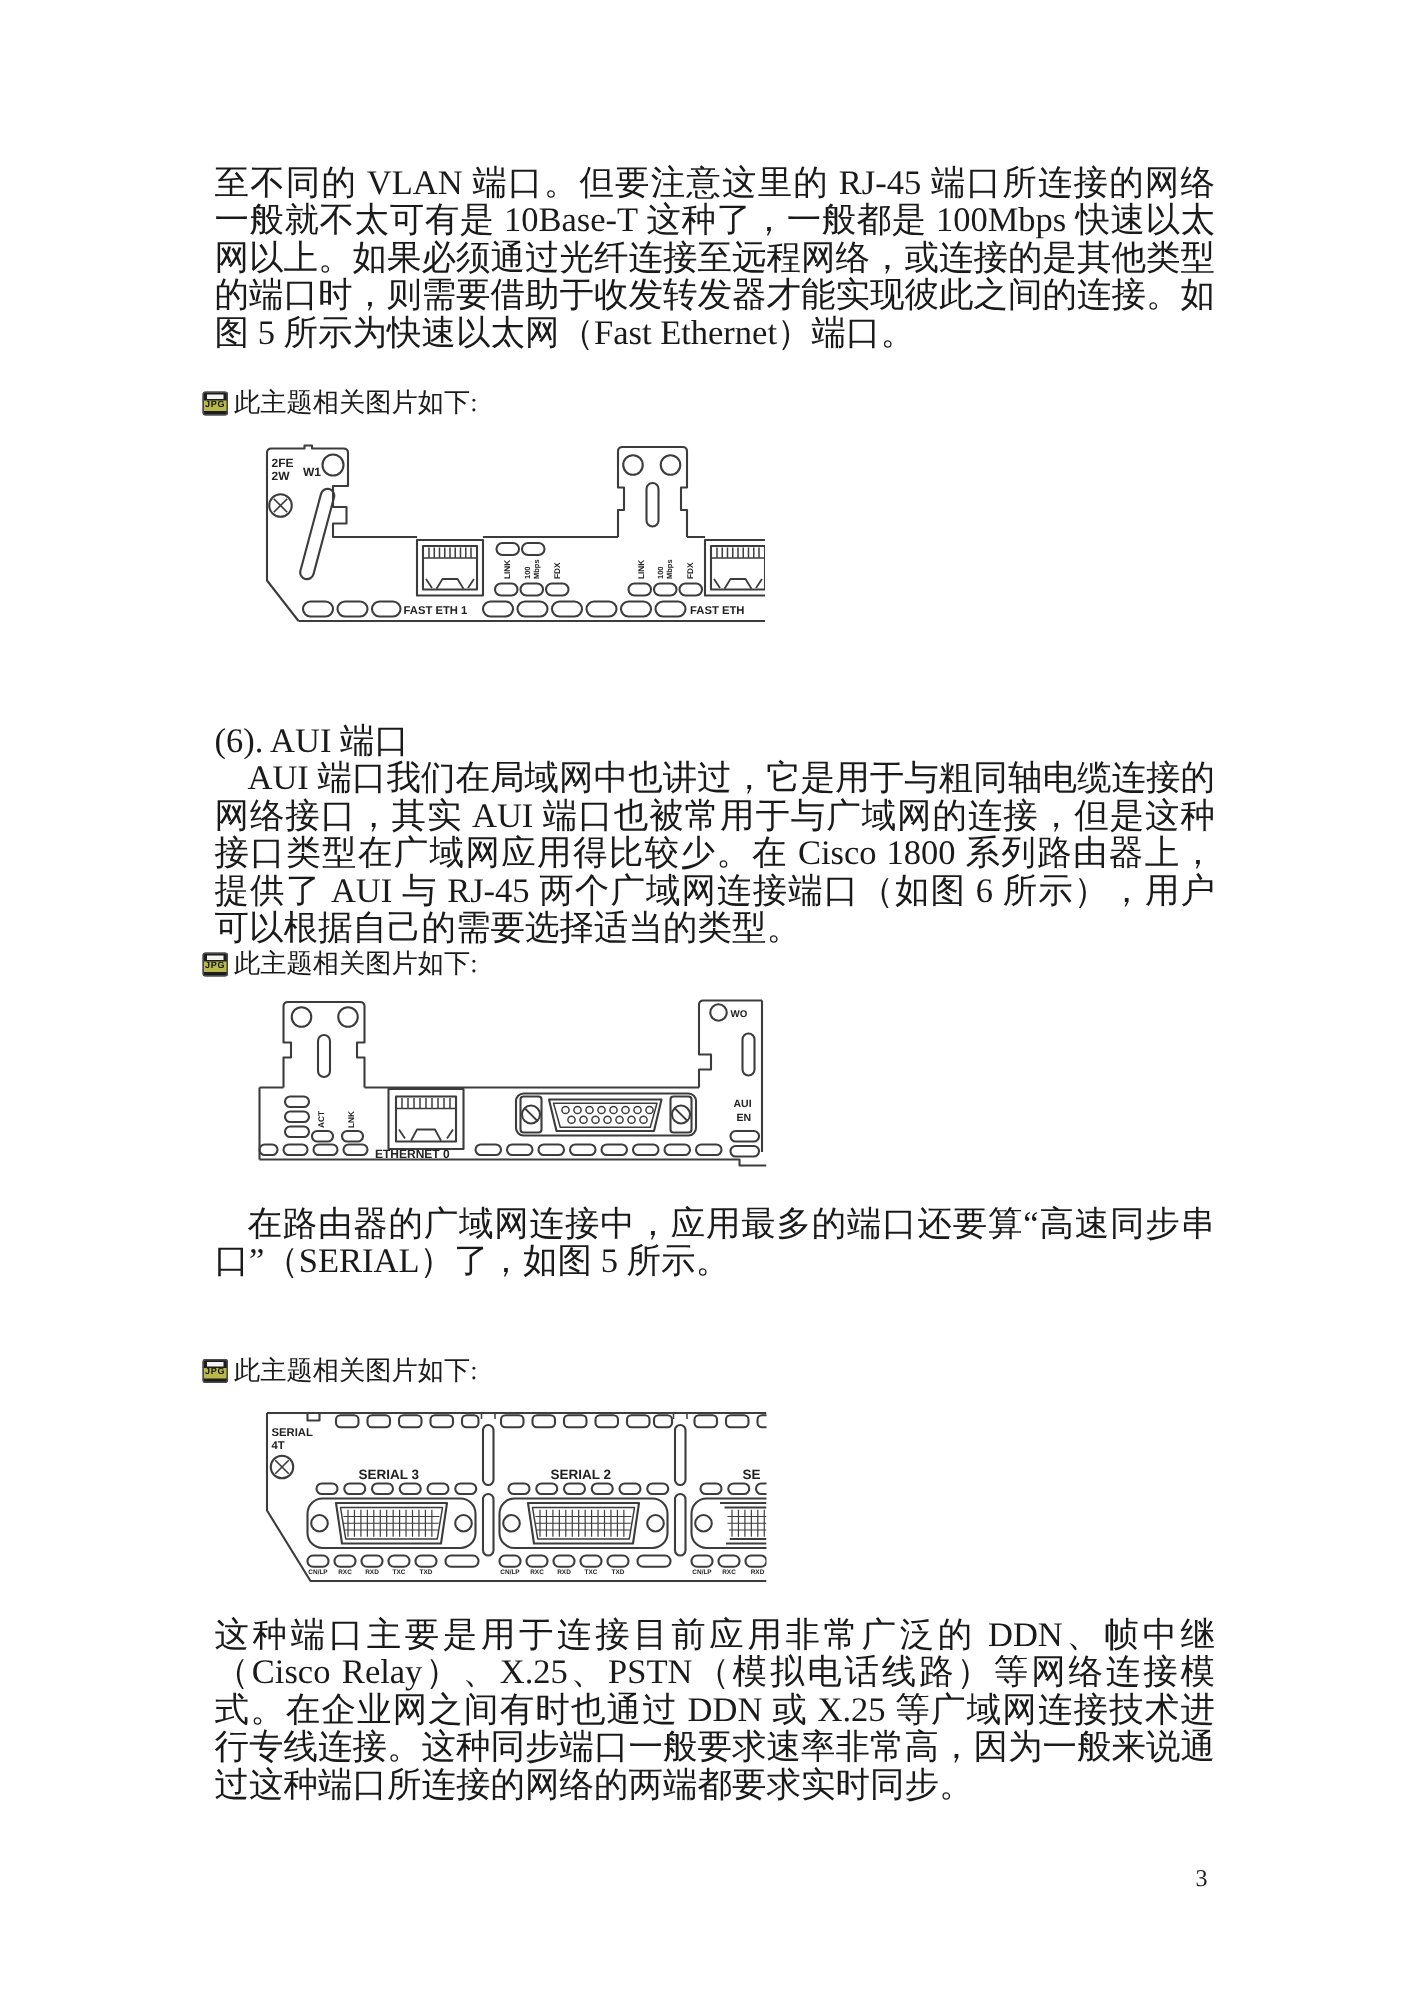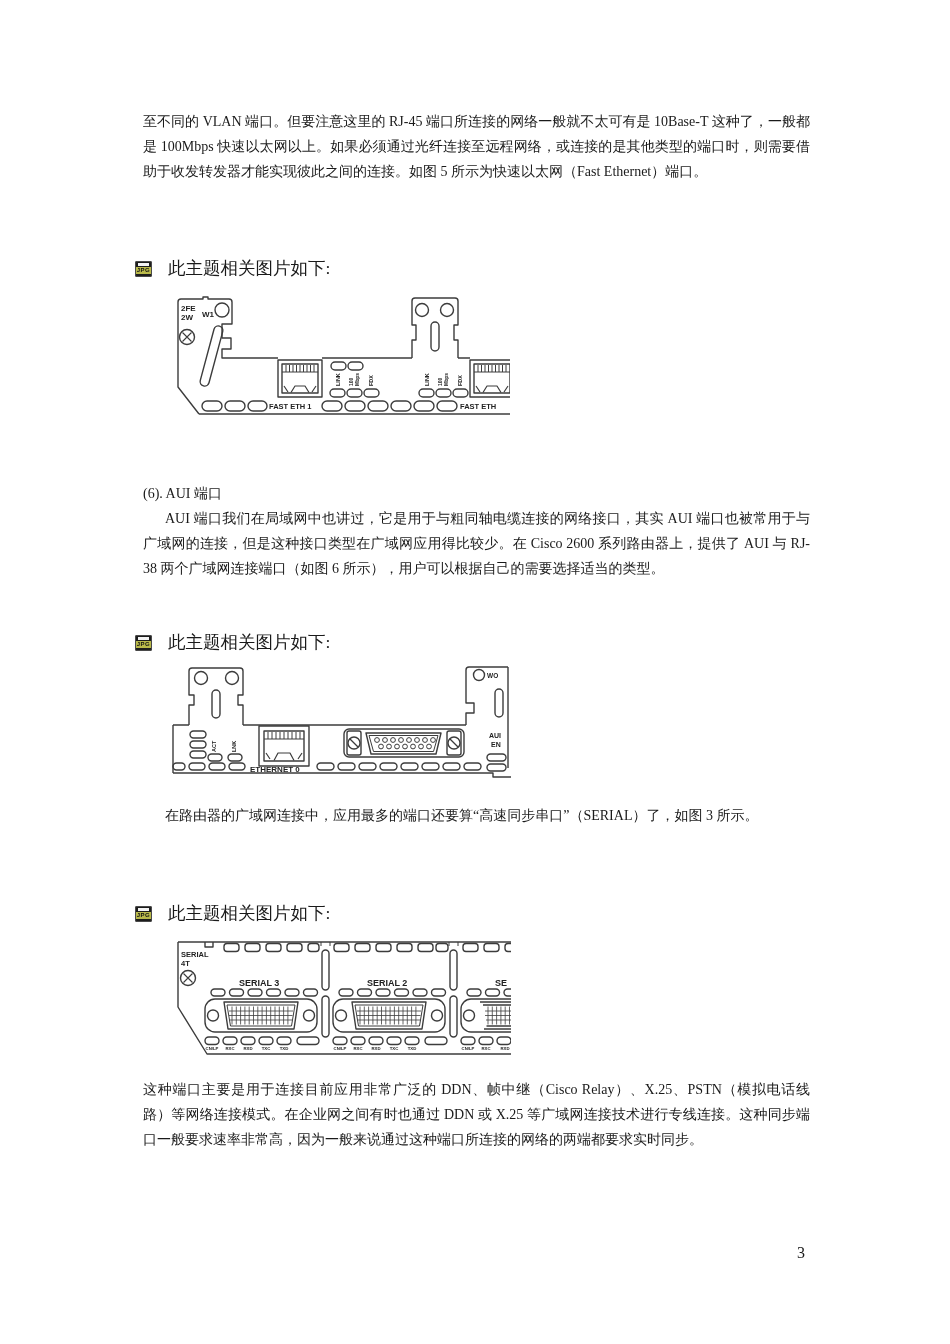--- a/index.html
+++ b/index.html
@@ -3,28 +3,28 @@
 <meta charset="utf-8">
 <style>
   html,body{margin:0;padding:0;background:#888;}
   .page{
     position:relative; width:950px; height:1344px; margin:0 auto;
     background:#ffffff; overflow:hidden;
     font-family:"Liberation Serif", serif; color:#1a1a1a;
   }
   .para{
     position:absolute; left:143px; width:667px; margin:0;
-    font-size:14px; line-height:25px; text-align:justify;
+    font-size:23px; line-height:25px; text-align:justify;
   }
   .heading-line{display:block;}
   .body-text{display:block; text-indent:22px;}
   .caption{
     position:absolute; left:135px; width:400px;
     font-size:17.5px; line-height:25px;
-    display:flex; align-items:center; gap:16px;
+    display:flex; align-items:center; gap:4px;
   }
   .jpg-icon{
     position:relative; display:inline-block; width:17px; height:16px;
     background:#1c1c1c; border-radius:2px; flex:0 0 auto;
     box-shadow:inset 0 0 0 1px #4a4a4a;
   }
   .jpg-icon .topstrip{
     position:absolute; left:3px; right:3px; top:2px; height:3px; background:#f4f4f4;
   }
   .jpg-icon .band{
@@ -117,21 +117,21 @@
       <text x="203" y="92" font-size="5.5" transform="rotate(-90 203 92)">FDX</text>
       <text x="259" y="92" font-size="5.5" transform="rotate(-90 259 92)">LINK</text>
       <text x="272" y="92" font-size="5" transform="rotate(-90 272 92)">100</text>
       <text x="278" y="92" font-size="5" transform="rotate(-90 278 92)">Mbps</text>
       <text x="292" y="92" font-size="5.5" transform="rotate(-90 292 92)">FDX</text>
     </g>
   </svg>
 
   <p class="para" style="top:481px">
     <span class="heading-line">(6). AUI 端口</span>
-    <span class="body-text">AUI 端口我们在局域网中也讲过，它是用于与粗同轴电缆连接的网络接口，其实 AUI 端口也被常用于与广域网的连接，但是这种接口类型在广域网应用得比较少。在 Cisco 2600 系列路由器上，提供了 AUI 与 RJ-38 两个广域网连接端口（如图 6 所示），用户可以根据自己的需要选择适当的类型。</span>
+    <span class="body-text">AUI 端口我们在局域网中也讲过，它是用于与粗同轴电缆连接的网络接口，其实 AUI 端口也被常用于与广域网的连接，但是这种接口类型在广域网应用得比较少。在 Cisco 1800 系列路由器上，提供了 AUI 与 RJ-45 两个广域网连接端口（如图 6 所示），用户可以根据自己的需要选择适当的类型。</span>
   </p>
 
   <div class="caption" style="top:630px">
     <span class="jpg-icon">
         <span class="topstrip"></span>
         <span class="band">JPG</span>
       </span>
     <span>此主题相关图片如下:</span>
   </div>
 
@@ -211,21 +211,21 @@
       <text x="45" y="87" font-size="5.5" transform="rotate(-90 45 87)">ACT</text>
       <text x="65" y="87" font-size="5.5" transform="rotate(-90 65 87)">LNK</text>
       <text x="79" y="107" font-size="8">ETHERNET 0</text>
       <text x="318" y="73" font-size="7">AUI</text>
       <text x="320" y="82" font-size="7">EN</text>
       <text x="316" y="13" font-size="6.5">WO</text>
     </g>
   </svg>
 
   <p class="para" style="top:803px">
-    <span class="body-text">在路由器的广域网连接中，应用最多的端口还要算“高速同步串口”（SERIAL）了，如图 3 所示。</span>
+    <span class="body-text">在路由器的广域网连接中，应用最多的端口还要算“高速同步串口”（SERIAL）了，如图 5 所示。</span>
   </p>
 
   <div class="caption" style="top:901px">
     <span class="jpg-icon">
         <span class="topstrip"></span>
         <span class="band">JPG</span>
       </span>
     <span>此主题相关图片如下:</span>
   </div>
 

